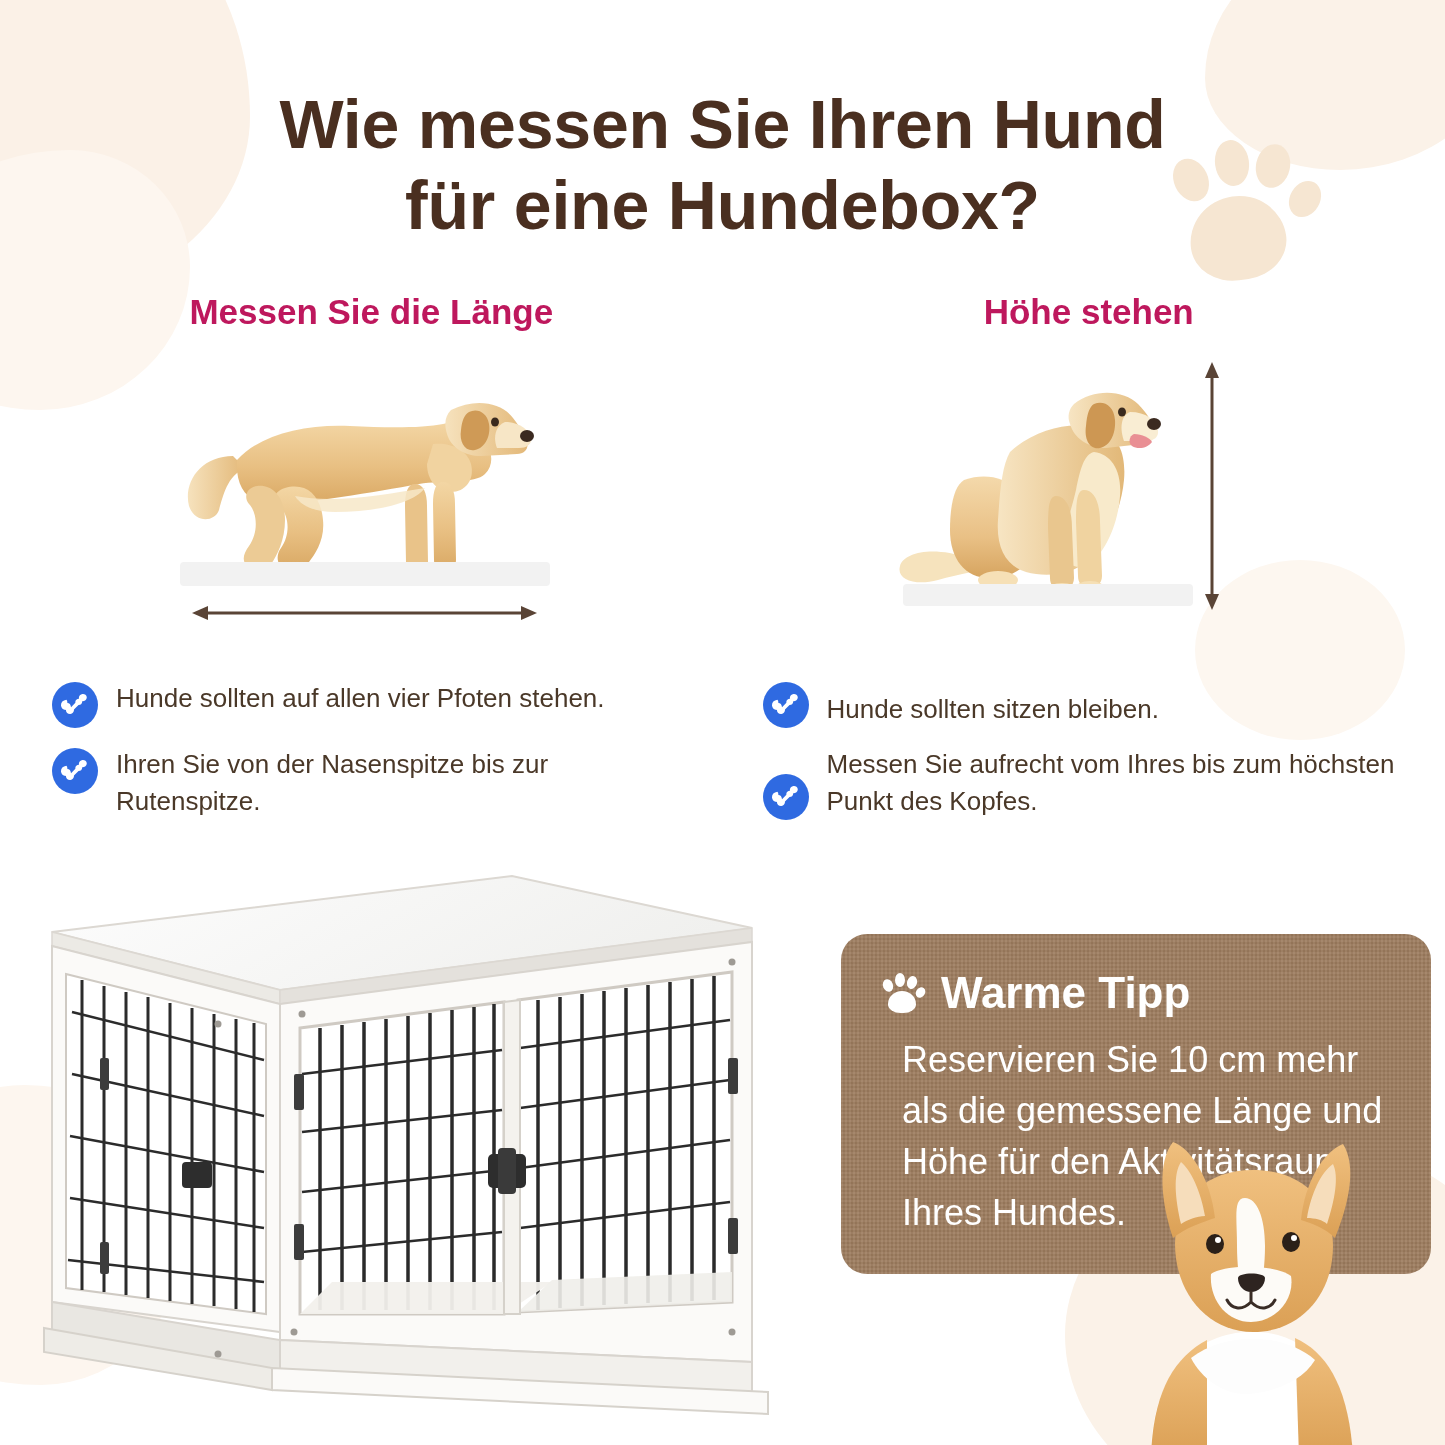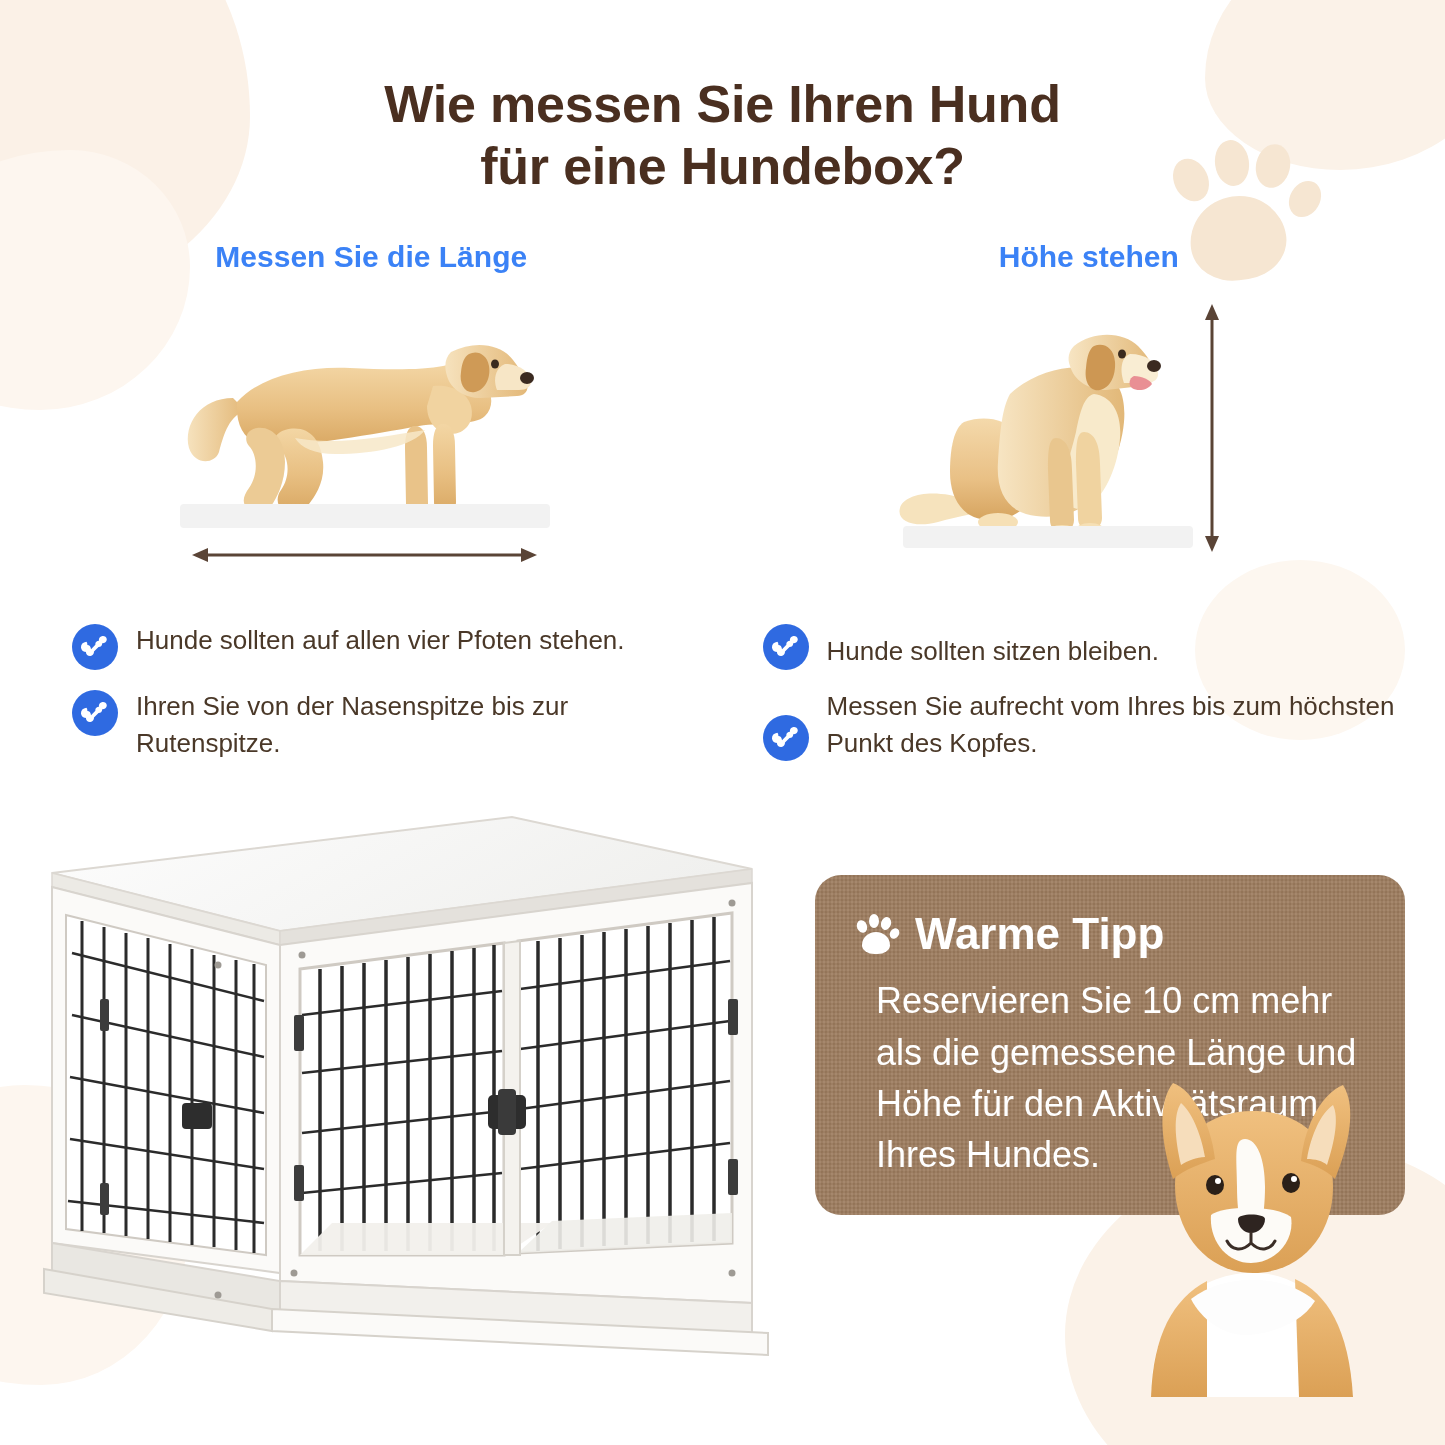--- a/index.html
+++ b/index.html
@@ -104,21 +104,21 @@
 
   .content {
     position: relative;
     z-index: 2;
   }
 
   
   .main-title {
     text-align: center;
     color: #4a2f20;
-    font-size: 52px;
+    font-size: 68px;
     font-weight: bold;
     line-height: 1.2;
     padding-top: 38px;
     letter-spacing: -0.2px;
   }
   .main-title .line2 {
     display: block;
     text-align: center;
   }
 
@@ -126,22 +126,22 @@
   .columns {
     display: flex;
     margin-top: 42px;
   }
   .col {
     width: 50%;
     box-sizing: border-box;
   }
   .col-title {
     text-align: center;
-    color: #3b82f6;
-    font-size: 30px;
+    color: #be185d;
+    font-size: 35px;
     font-weight: bold;
   }
   .col-left .col-title { padding-left: 20px; }
   .col-right .col-title { padding-left: 10px; }
 
   
   .dog-area {
     position: relative;
     height: 318px;
     margin-top: 22px;
@@ -185,21 +185,21 @@
 
   
   .bullets {
     margin-top: 8px;
   }
   .bullet {
     display: flex;
     align-items: flex-start;
     margin-bottom: 18px;
   }
-  .col-left .bullet { padding-left: 28px; padding-right: 40px; margin-left: 44px; }
+  .col-left .bullet { padding-left: 52px; padding-right: 40px; }
   .col-right .bullet { padding-left: 40px; padding-right: 30px; align-items: flex-end; }
 
   .bone-badge {
     flex: 0 0 auto;
     width: 46px;
     height: 46px;
     border-radius: 50%;
     background: #2f6ae1;
     margin-right: 18px;
     margin-top: 2px;
@@ -223,21 +223,21 @@
   .crate-wrap {
     position: absolute;
     left: 32px;
     top: 6px;
     width: 880px;
     height: 580px;
   }
 
   .tip-card {
     position: absolute;
-    right: 40px;
+    right: 14px;
     top: 78px;
     width: 590px;
     height: 340px;
     background: #9d7c5e;
     background-image:
       repeating-linear-gradient(90deg, rgba(255,255,255,0.05) 0 2px, rgba(0,0,0,0.03) 2px 4px),
       repeating-linear-gradient(0deg, rgba(255,255,255,0.045) 0 2px, rgba(0,0,0,0.03) 2px 4px);
     border-radius: 26px;
     box-sizing: border-box;
     padding: 34px 40px 0 38px;

